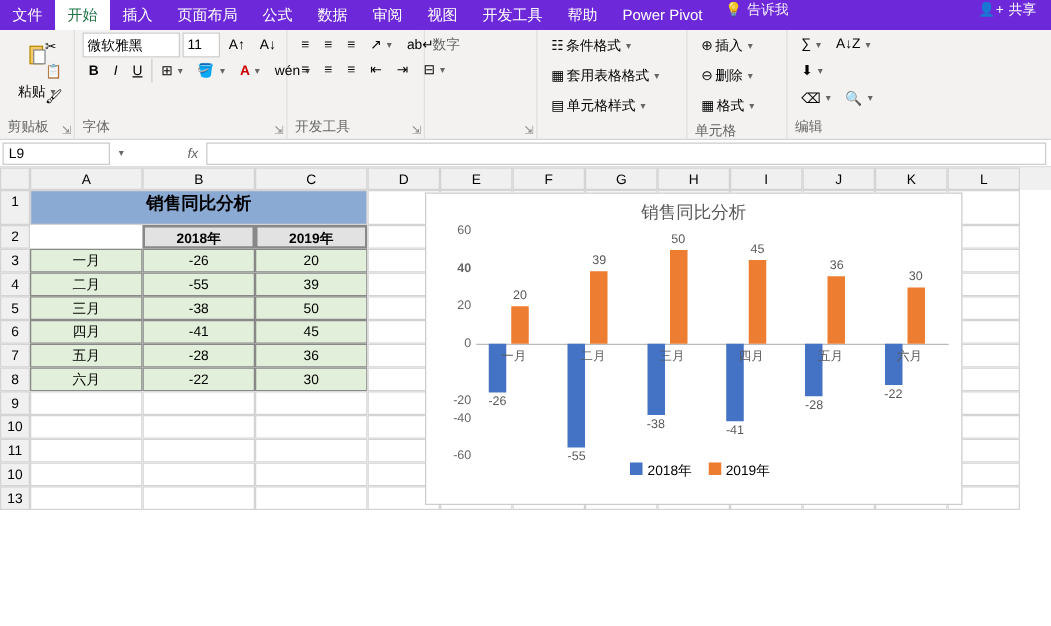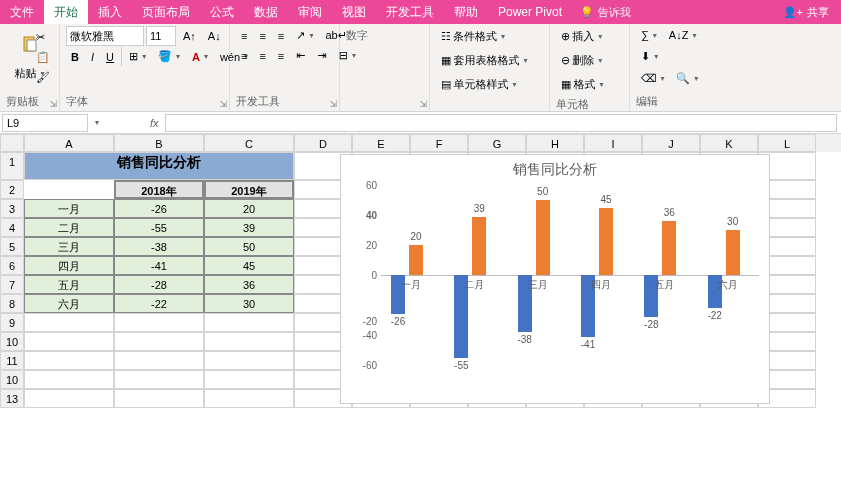--- a/index.html
+++ b/index.html
@@ -1,17 +1,17 @@
 <!DOCTYPE html>
 <html><head>
 <meta charset="utf-8">
 <style>
 * { box-sizing: border-box; margin: 0; padding: 0; }
 body { font-family: "Microsoft YaHei", sans-serif; font-size: 11px; background: #fff; width: 841px; height: 501px; overflow: hidden; }
-.tabbar { background: #ec4899; color: #fff; height: 24px; display: flex; align-items: center; }
+.tabbar { background: #6d28d9; color: #fff; height: 24px; display: flex; align-items: flex-start; }
 .tab { padding: 0 10px; height: 24px; line-height: 24px; cursor: pointer; font-size: 12px; }
 .tab.active { background: #fff; color: #217346; }
 .tellme { display: flex; align-items: center; opacity: .9; padding: 0 8px; gap: 4px; }
 .share { margin-left: auto; padding: 0 12px; display: flex; align-items: center; gap: 4px; }
 .ribbon { background: #f3f2f1; height: 88px; display: flex; border-bottom: 1px solid #d4d4d4; }
 .group { border-right: 1px solid #e1dfdd; padding: 2px 6px 0; display: flex; flex-direction: column; position: relative; }
 .group-label { text-align: center; font-size: 11px; color: #666; padding: 2px 0; display: flex; justify-content: flex-start; align-items: center; gap: 4px; }
 .group-content { flex: 1; display: flex; align-items: flex-start; gap: 4px; }
 .btn { padding: 2px 4px; cursor: pointer; border: 1px solid transparent; display: inline-flex; align-items: center; gap: 2px; }
 .paste-big { width: 32px; height: 36px; display: flex; flex-direction: column; align-items: center; justify-content: center; }
@@ -479,15 +479,19 @@
         <div class="bar-label" style="left: 256.333px; top: 134px;">-28</div>
         <div class="bar s2019" style="left: 281.333px; top: 36px; height: 54px;"></div>
         <div class="bar-label" style="left: 274.333px; top: 22px;">36</div>
         <div class="cat-label" style="left: 266.333px; top: 93px;">五月</div>
         <div class="bar s2018" style="left: 326.667px; top: 90px; height: 33px;"></div>
         <div class="bar-label" style="left: 319.667px; top: 125px;">-22</div>
         <div class="bar s2019" style="left: 344.667px; top: 45px; height: 45px;"></div>
         <div class="bar-label" style="left: 337.667px; top: 31px;">30</div>
         <div class="cat-label" style="left: 329.667px; top: 93px;">六月</div>
       </div>
+    <div class="legend">
+      <span class="legend-swatch" style="background:#4472c4"></span><span>2018年</span>
+      <span class="legend-swatch" style="background:#ed7d31"></span><span>2019年</span>
+    </div>
   </div>
 
 </div>
 
 </body></html>

